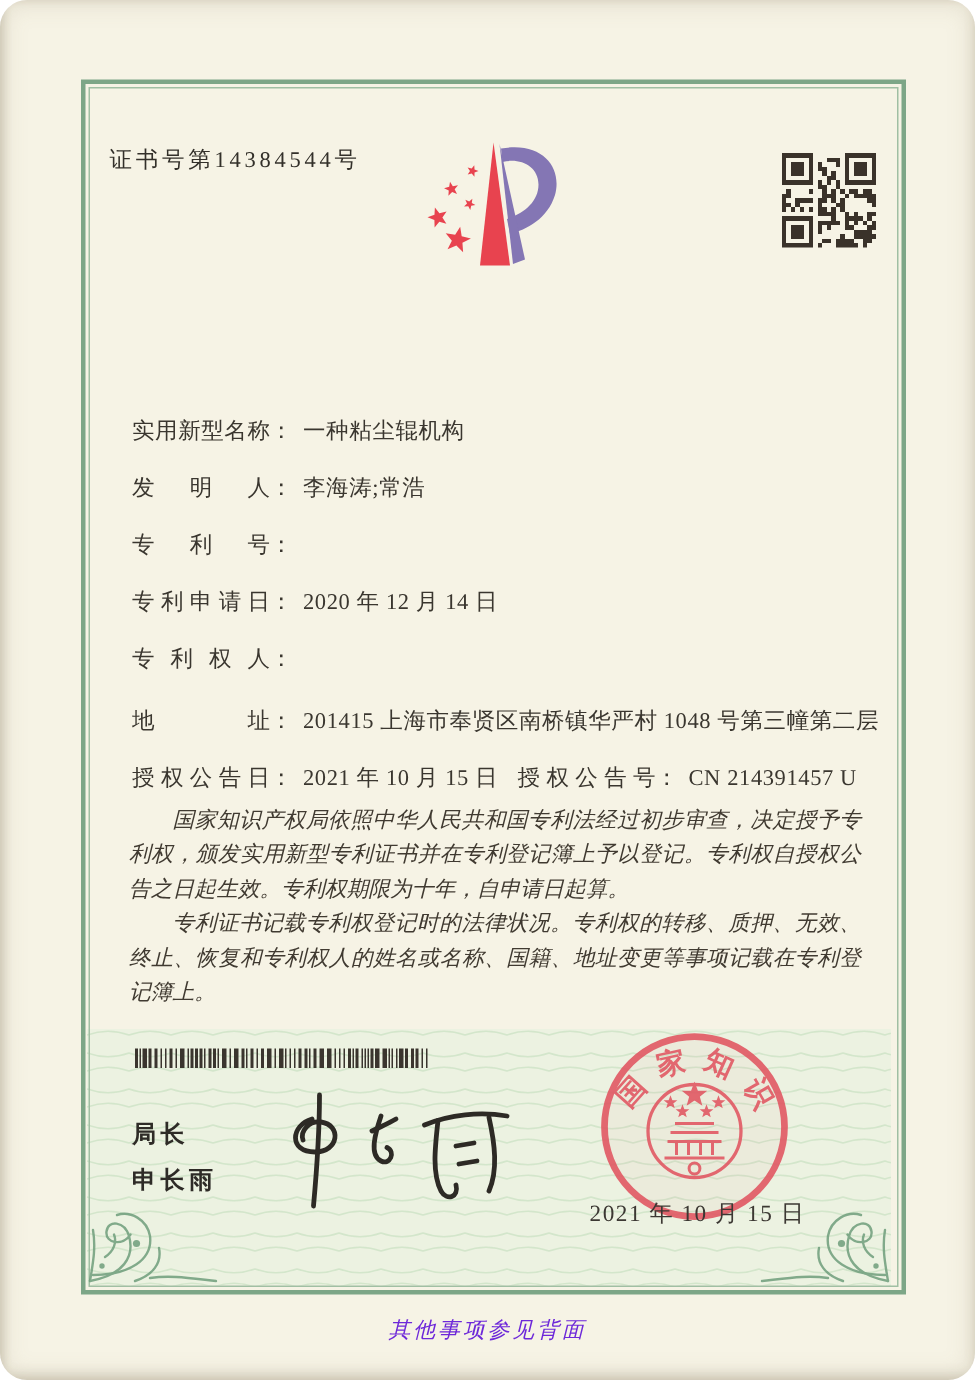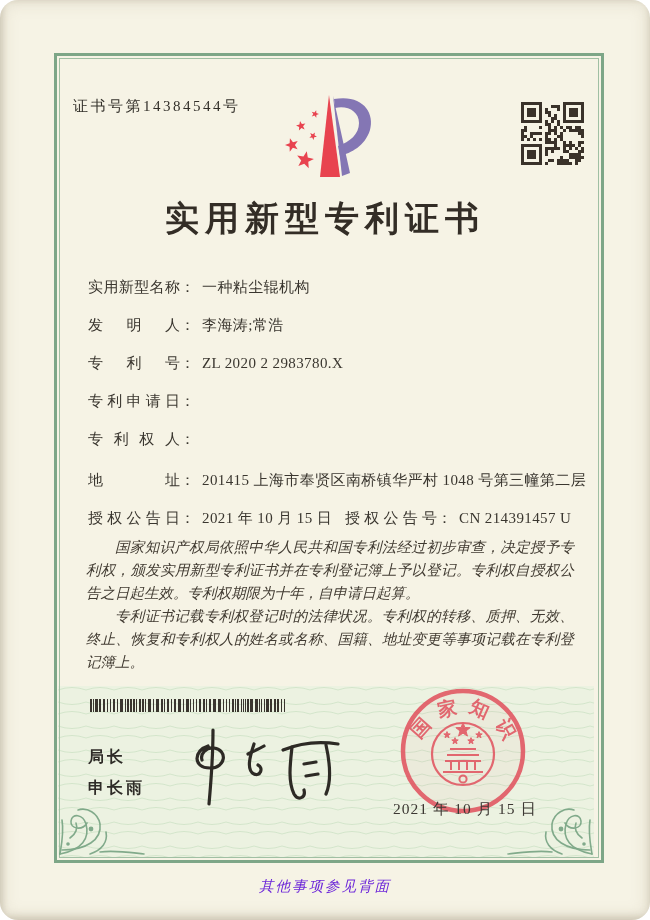--- a/index.html
+++ b/index.html
@@ -237,21 +237,20 @@
       <rect x="1" y="1" width="5" height="5" fill="#f6f3e5"></rect>
       <rect x="2" y="2" width="3" height="3" fill="#3a322a"></rect>
       <rect x="14" y="0" width="7" height="7" fill="#3a322a"></rect>
       <rect x="15" y="1" width="5" height="5" fill="#f6f3e5"></rect>
       <rect x="16" y="2" width="3" height="3" fill="#3a322a"></rect>
       <rect x="0" y="14" width="7" height="7" fill="#3a322a"></rect>
       <rect x="1" y="15" width="5" height="5" fill="#f6f3e5"></rect>
       <rect x="2" y="16" width="3" height="3" fill="#3a322a"></rect>
     </svg>
 
-  <div class="title">实用新型专利证书</div>
 
   <div class="row" style="top:278px">
     <span class="lbl char-justify">
         <span>实</span>
         <span>用</span>
         <span>新</span>
         <span>型</span>
         <span>名</span>
         <span>称</span>
       </span>
@@ -267,31 +266,31 @@
       <span class="colon">：</span>
       <span class="val">李海涛;常浩</span>
   </div>
   <div class="row" style="top:354px">
     <span class="lbl char-justify">
         <span>专</span>
         <span>利</span>
         <span>号</span>
       </span>
       <span class="colon">：</span>
-      <span class="val">ZL 2020 2 2983780.X</span>
   </div>
   <div class="row" style="top:392px">
     <span class="lbl char-justify">
         <span>专</span>
         <span>利</span>
         <span>申</span>
         <span>请</span>
         <span>日</span>
       </span>
       <span class="colon">：</span>
+      <span class="val">2020 年 12 月 14 日</span>
   </div>
   <div class="row" style="top:430px">
     <span class="lbl char-justify">
         <span>专</span>
         <span>利</span>
         <span>权</span>
         <span>人</span>
       </span>
       <span class="colon">：</span>
   </div>

